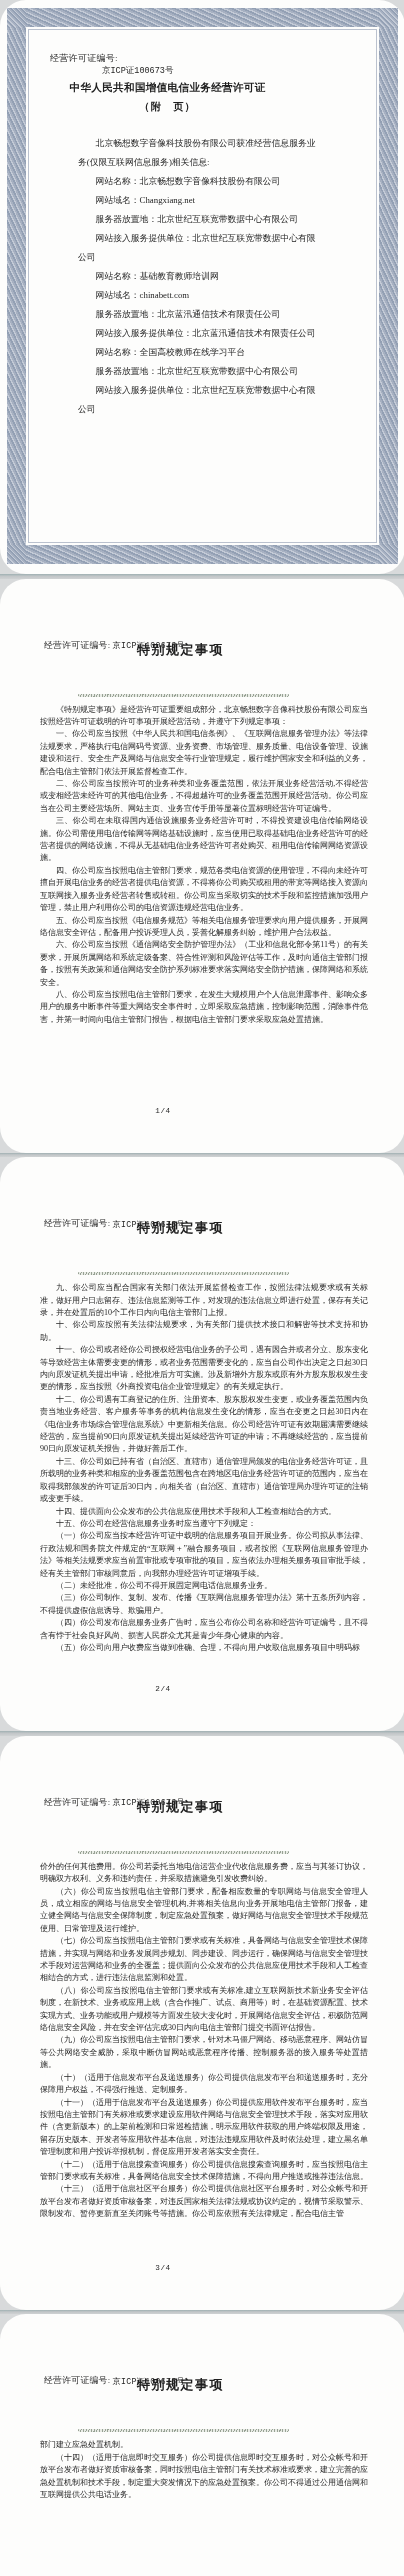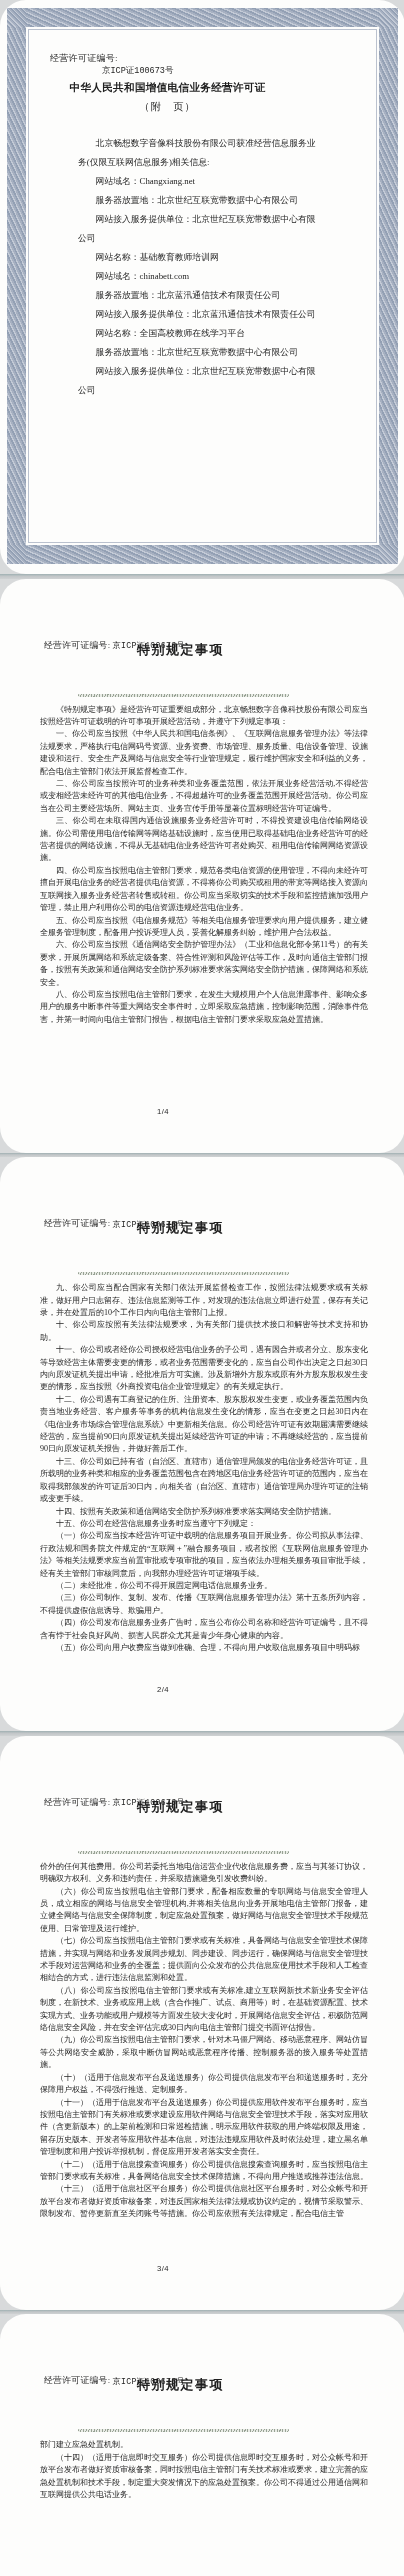--- a/index.html
+++ b/index.html
@@ -57,21 +57,21 @@
     font-size:10.6px;
     font-weight:bold;
     letter-spacing:0.3px;
   }
   .cert-subtitle{
     position:absolute;
     left:20.6px;top:100px;
     width:294px;
     text-align:center;
     font-size:10.3px;
-    font-weight:normal;
+    font-weight:bold;
     letter-spacing:1px;
   }
   .cert-body{
     position:absolute;
     left:50px;top:134px;
     width:243px;
     font-size:8.8px;
     line-height:19px;
     margin-left:28px;
   }
@@ -120,34 +120,35 @@
   .prov-body p{margin:0;}
   .prov-body p.ind{text-indent:2em;}
   .prov-footer{
     position:absolute;
     left:0;top:528px;
     width:326px;
     text-align:center;
     font-size:7.7px;
     letter-spacing:0.5px;
     color:#2a2a2a;
-    font-family:Liberation Sans, sans-serif;
+    font-family:Liberation Mono, monospace;
   }
 </style>
 </head>
 <body>
 
 <section class="page cert">
   <div class="cert-frame"></div>
   <div class="cert-no">经营许可证编号:</div>
   <div class="cert-no-value">京ICP证100673号</div>
   <h1 class="cert-title" style="margin:0;">中华人民共和国增值电信业务经营许可证</h1>
   <div class="cert-subtitle">（附　页）</div>
   <div class="cert-body">
       <p class="ind">北京畅想数字音像科技股份有限公司获准经营信息服务业务(仅限互联网信息服务)相关信息:</p>
+      <p class="ind">网站名称：北京畅想数字音像科技股份有限公司</p>
       <p class="ind">网站域名：Changxiang.net</p>
       <p class="ind">服务器放置地：北京世纪互联宽带数据中心有限公司</p>
       <p class="ind">网站接入服务提供单位：北京世纪互联宽带数据中心有限公司</p>
       <p class="ind">网站名称：基础教育教师培训网</p>
       <p class="ind">网站域名：chinabett.com</p>
       <p class="ind">服务器放置地：北京蓝汛通信技术有限责任公司</p>
       <p class="ind">网站接入服务提供单位：北京蓝汛通信技术有限责任公司</p>
       <p class="ind">网站名称：全国高校教师在线学习平台</p>
       <p class="ind">服务器放置地：北京世纪互联宽带数据中心有限公司</p>
       <p class="ind">网站接入服务提供单位：北京世纪互联宽带数据中心有限公司</p>
@@ -161,42 +162,42 @@
     <span>经营许可证编号:</span><span class="val">京ICP证100673号</span>
   </div>
   <h2 class="prov-title">特别规定事项</h2>
   <div class="wavy"></div>
   <div class="prov-body">
       <p class="ind">《特别规定事项》是经营许可证重要组成部分，北京畅想数字音像科技股份有限公司应当按照经营许可证载明的许可事项开展经营活动，并遵守下列规定事项：</p>
       <p class="ind">一、你公司应当按照《中华人民共和国电信条例》、《互联网信息服务管理办法》等法律法规要求，严格执行电信网码号资源、业务资费、市场管理、服务质量、电信设备管理、设施建设和运行、安全生产及网络与信息安全等行业管理规定，履行维护国家安全和利益的义务，配合电信主管部门依法开展监督检查工作。</p>
       <p class="ind">二、你公司应当按照许可的业务种类和业务覆盖范围，依法开展业务经营活动,不得经营或变相经营未经许可的其他电信业务，不得超越许可的业务覆盖范围开展经营活动。你公司应当在公司主要经营场所、网站主页、业务宣传手册等显著位置标明经营许可证编号。</p>
       <p class="ind">三、你公司在未取得国内通信设施服务业务经营许可时，不得投资建设电信传输网络设施。你公司需使用电信传输网等网络基础设施时，应当使用已取得基础电信业务经营许可的经营者提供的网络设施，不得从无基础电信业务经营许可者处购买、租用电信传输网网络资源设施。</p>
       <p class="ind">四、你公司应当按照电信主管部门要求，规范各类电信资源的使用管理，不得向未经许可擅自开展电信业务的经营者提供电信资源，不得将你公司购买或租用的带宽等网络接入资源向互联网接入服务业务经营者转售或转租。你公司应当采取切实的技术手段和监控措施加强用户管理，禁止用户利用你公司的电信资源违规经营电信业务。</p>
-      <p class="ind">五、你公司应当按照《电信服务规范》等相关电信服务管理要求向用户提供服务，建立健全服务管理制度，配备用户投诉受理人员，妥善化解服务纠纷，维护用户合法权益。</p>
+      <p class="ind">五、你公司应当按照《电信服务规范》等相关电信服务管理要求向用户提供服务，开展网络信息安全评估，配备用户投诉受理人员，妥善化解服务纠纷，维护用户合法权益。</p>
       <p class="ind">六、你公司应当按照《通信网络安全防护管理办法》（工业和信息化部令第11号）的有关要求，开展所属网络和系统定级备案、符合性评测和风险评估等工作，及时向通信主管部门报备，按照有关政策和通信网络安全防护系列标准要求落实网络安全防护措施，保障网络和系统安全。</p>
       <p class="ind">八、你公司应当按照电信主管部门要求，在发生大规模用户个人信息泄露事件、影响众多用户的服务中断事件等重大网络安全事件时，立即采取应急措施，控制影响范围，消除事件危害，并第一时间向电信主管部门报告，根据电信主管部门要求采取应急处置措施。</p>
     </div>
   <div class="prov-footer">1/4</div>
 </section>
 
 <div class="gap"></div>
 
 <section class="page prov">
   <div class="prov-no">
     <span>经营许可证编号:</span><span class="val">京ICP证100673号</span>
   </div>
   <h2 class="prov-title">特别规定事项</h2>
   <div class="wavy"></div>
   <div class="prov-body">
       <p class="ind">九、你公司应当配合国家有关部门依法开展监督检查工作，按照法律法规要求或有关标准，做好用户日志留存、违法信息监测等工作，对发现的违法信息立即进行处置，保存有关记录，并在处置后的10个工作日内向电信主管部门上报。</p>
       <p class="ind">十、你公司应按照有关法律法规要求，为有关部门提供技术接口和解密等技术支持和协助。</p>
       <p class="ind">十一、你公司或者经你公司授权经营电信业务的子公司，遇有因合并或者分立、股东变化等导致经营主体需要变更的情形，或者业务范围需要变化的，应当自公司作出决定之日起30日内向原发证机关提出申请，经批准后方可实施。涉及新增外方股东或原有外方股东股权发生变更的情形，应当按照《外商投资电信企业管理规定》的有关规定执行。</p>
       <p class="ind">十二、你公司遇有工商登记的住所、注册资本、股东股权发生变更，或业务覆盖范围内负责当地业务经营、客户服务等事务的机构信息发生变化的情形，应当在变更之日起30日内在《电信业务市场综合管理信息系统》中更新相关信息。你公司经营许可证有效期届满需要继续经营的，应当提前90日向原发证机关提出延续经营许可证的申请；不再继续经营的，应当提前90日向原发证机关报告，并做好善后工作。</p>
       <p class="ind">十三、你公司如已持有省（自治区、直辖市）通信管理局颁发的电信业务经营许可证，且所载明的业务种类和相应的业务覆盖范围包含在跨地区电信业务经营许可证的范围内，应当在取得我部颁发的许可证后30日内，向相关省（自治区、直辖市）通信管理局办理许可证的注销或变更手续。</p>
-      <p class="ind">十四、按照有关政策和通信网络安全防护系列标准要求落实网络安全防护措施。</p>
+      <p class="ind">十四、提供面向公众发布的公共信息应使用技术手段和人工检查相结合的方式。</p>
       <p class="ind">十五、你公司在经营信息服务业务时应当遵守下列规定：</p>
       <p class="ind">（一）你公司应当按本经营许可证中载明的信息服务项目开展业务。你公司拟从事法律、行政法规和国务院文件规定的“互联网＋”融合服务项目，或者按照《互联网信息服务管理办法》等相关法规要求应当前置审批或专项审批的项目，应当依法办理相关服务项目审批手续，经有关主管部门审核同意后，向我部办理经营许可证增项手续。</p>
       <p class="ind">（二）未经批准，你公司不得开展固定网电话信息服务业务。</p>
       <p class="ind">（三）你公司制作、复制、发布、传播《互联网信息服务管理办法》第十五条所列内容，不得提供虚假信息诱导、欺骗用户。</p>
       <p class="ind">（四）你公司发布信息服务业务广告时，应当公布你公司名称和经营许可证编号，且不得含有悖于社会良好风尚、损害人民群众尤其是青少年身心健康的内容。</p>
       <p class="ind">（五）你公司向用户收费应当做到准确、合理，不得向用户收取信息服务项目中明码标</p>
     </div>
   <div class="prov-footer">2/4</div>
 </section>
 

